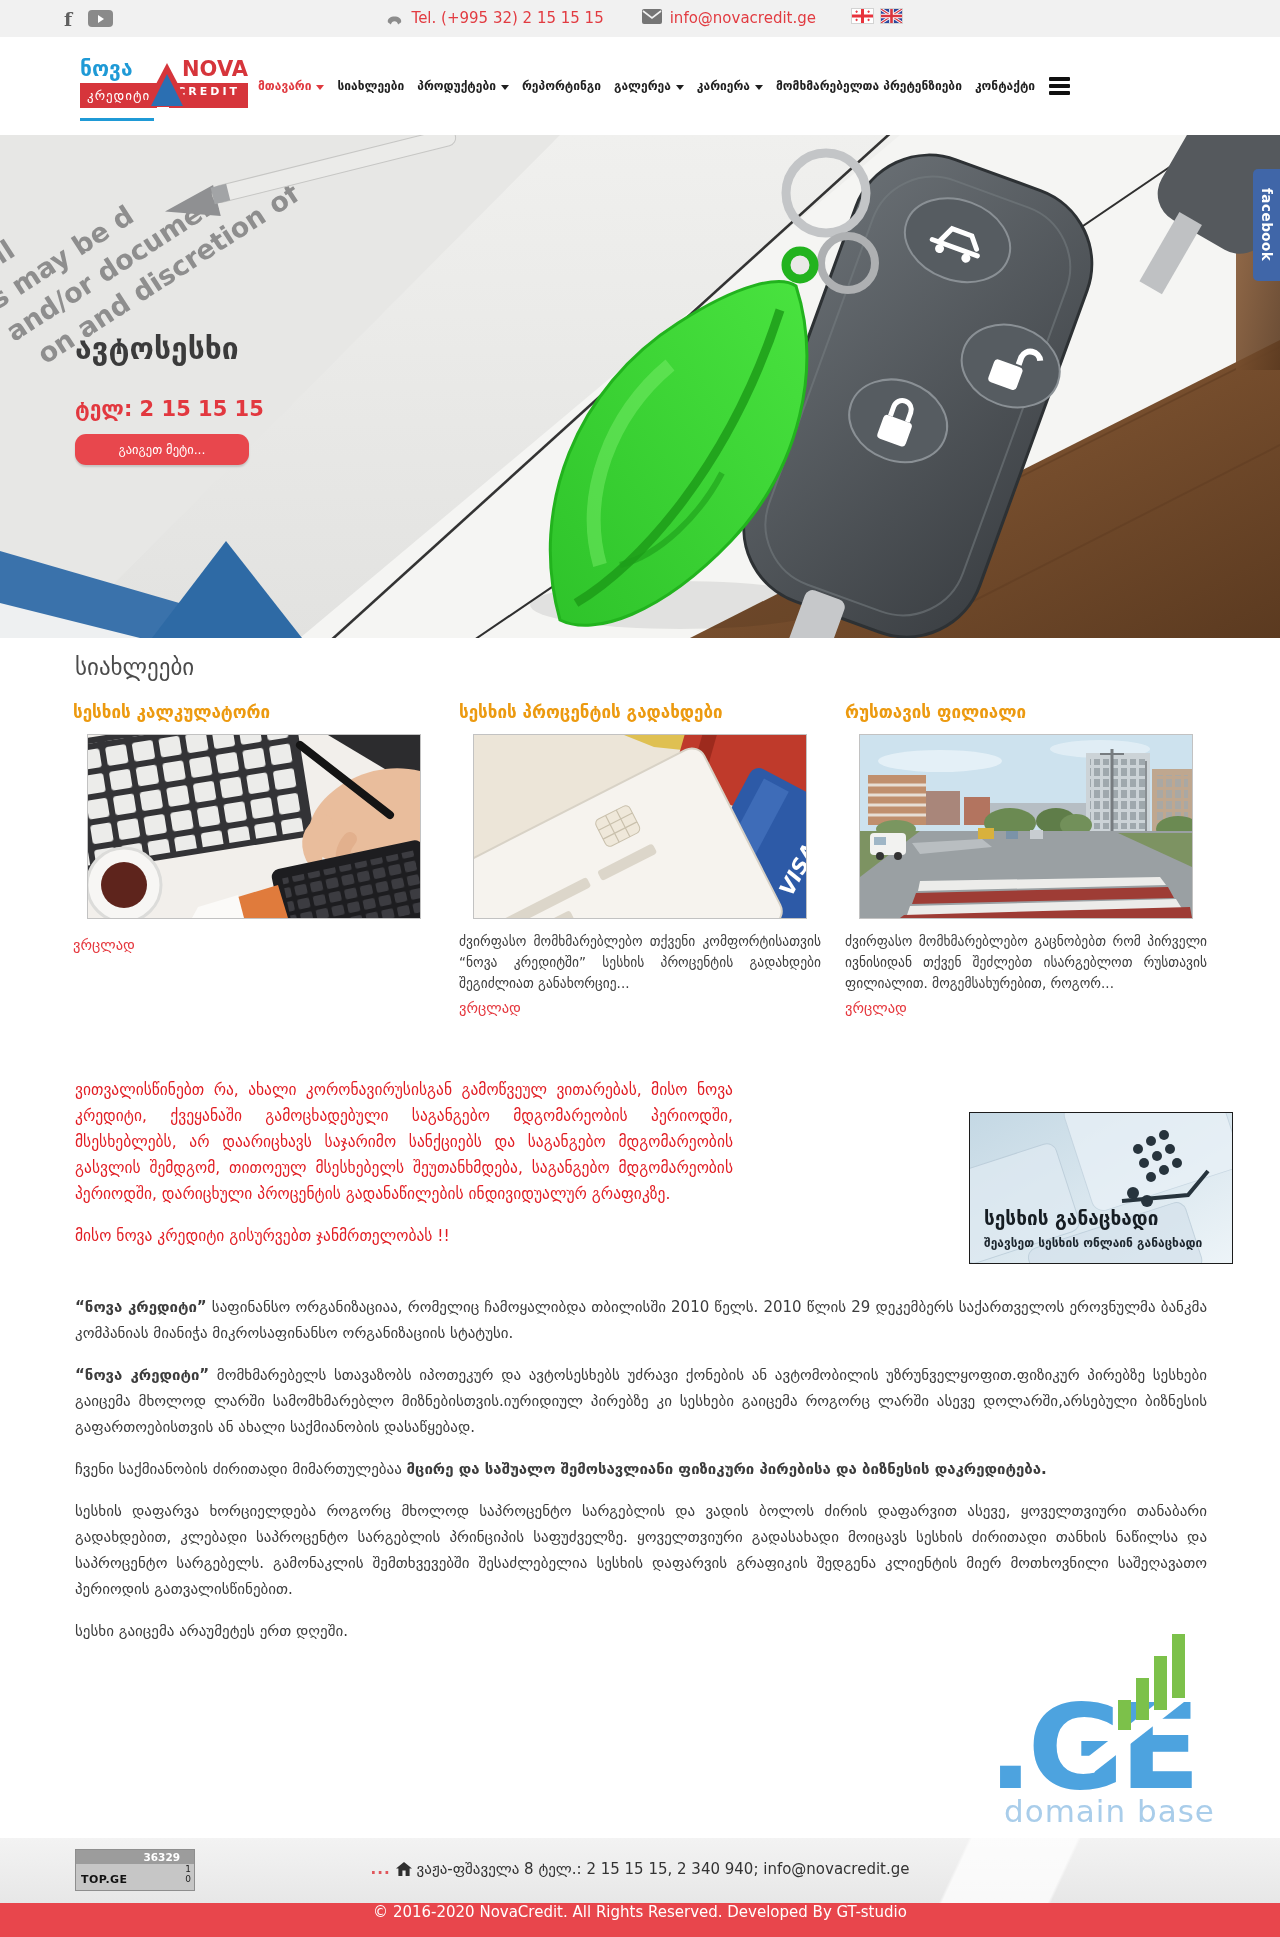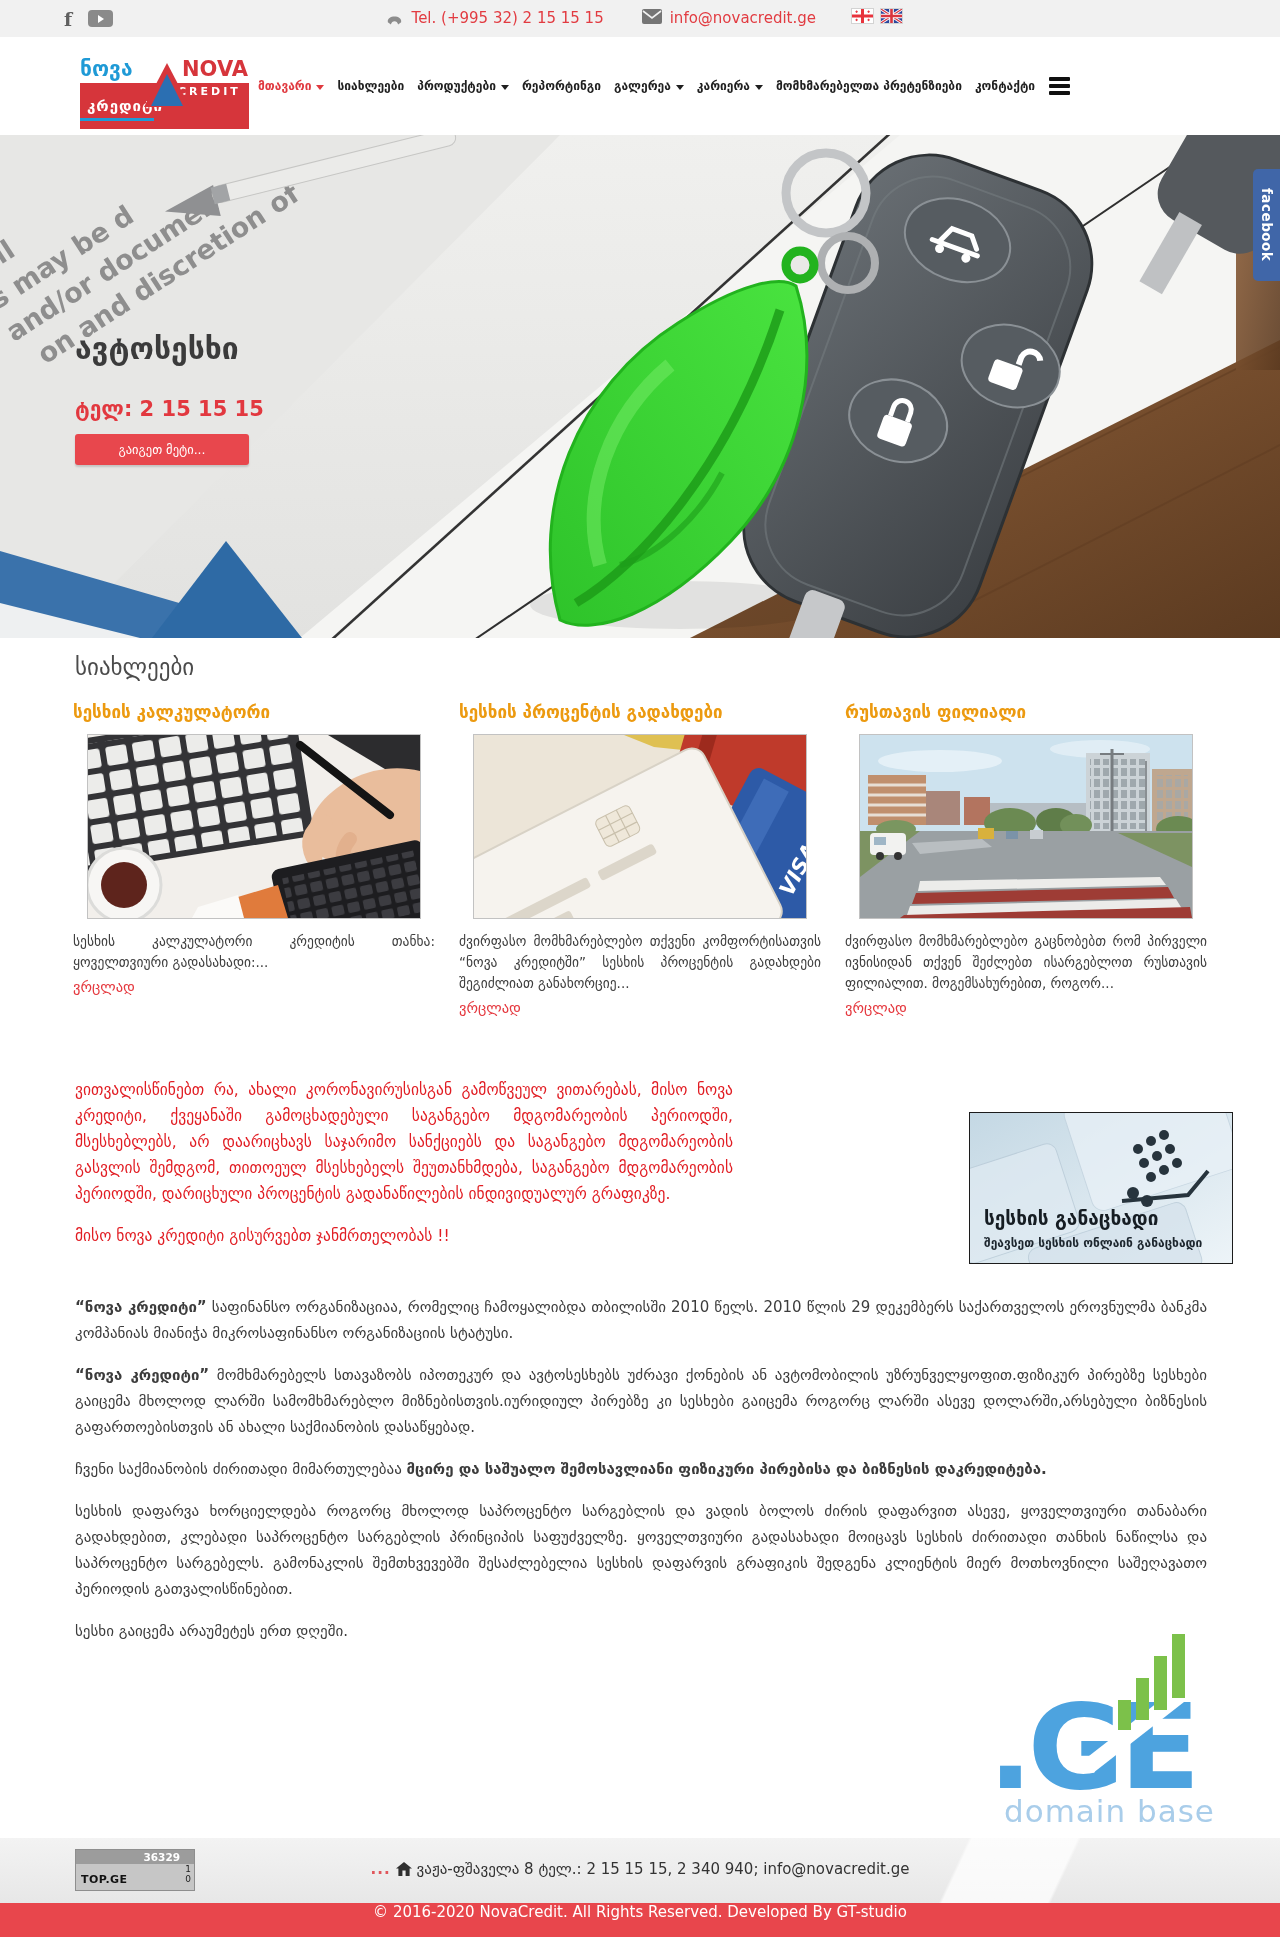--- a/index.html
+++ b/index.html
@@ -16,37 +16,37 @@
   .gap30{width:22px}
   .flags{display:flex;gap:8px;margin-left:28px}
   .flags svg{display:block;box-shadow:0 0 0 1px rgba(0,0,0,.12)}
   
   .navbar{position:absolute;top:37px;left:0;width:1280px;height:98px;background:#fff}
   .nav-inner{display:flex;align-items:center;height:100%;padding:0 60px 0 80px}
   .logo{position:relative;width:168px;height:58px;flex:none}
   .logo .r1{display:flex;justify-content:space-between;font-size:21px;font-weight:bold;line-height:24px}
   .lg-ka-top{color:#1f9ad6}.lg-en-top{color:#d6353b}
   .logo .r2{display:flex;justify-content:space-between;margin-top:2px}
-  .lg-ka-bot{background:#d6353b;color:#fff;font-size:15px;font-weight:bold;padding:14px 7px;letter-spacing:1px}
+  .lg-ka-bot{background:#d6353b;color:#fff;font-size:13px;font-weight:normal;padding:5px 7px;letter-spacing:1px}
   .lg-en-bot{background:#d6353b;color:#fff;font-size:11px;font-weight:bold;padding:2px 8px;letter-spacing:3px}
   .lg-tri-red{position:absolute;left:64px;top:6px;width:0;height:0;border-left:23px solid transparent;border-right:23px solid transparent;border-bottom:44px solid #d6353b}
   .lg-tri-blue{position:absolute;left:71px;top:17px;width:0;height:0;border-left:16px solid transparent;border-right:16px solid transparent;border-bottom:32px solid #2b6fb2}
   .lg-under{position:absolute;left:0;bottom:-6px;width:74px;height:3px;background:#1f9ad6}
   .menu{display:flex;align-items:center;gap:13px;margin-left:10px;white-space:nowrap}
   .mi{font-size:12px;font-weight:bold;color:#1f1f1f;display:flex;align-items:center;cursor:pointer}
   .mi.active{color:#e0393f}
   .chev{width:0;height:0;border-left:4px solid transparent;border-right:4px solid transparent;border-top:5px solid currentColor;display:inline-block;margin-left:5px;position:relative;top:1px}
   .burger{margin-left:14px;display:flex;flex-direction:column;gap:3.5px;cursor:pointer}
   .burger span{display:block;width:21px;height:3.5px;background:#101010;border-radius:1px}
   
   .hero{position:absolute;top:135px;left:0;width:1280px;height:503px;overflow:hidden}
   .hero svg.scene{position:absolute;top:0;left:0}
   .hero-title{position:absolute;left:75px;top:196px;font-size:30px;font-weight:bold;color:#3b3b3b}
   .hero-tel{position:absolute;left:75px;top:262px;font-size:21px;font-weight:bold;color:#e2383f}
-  .hero-btn{position:absolute;left:75px;top:299px;width:174px;height:31px;background:#e8474d;border-radius:3px;color:#fff;font-size:12.5px;display:flex;align-items:center;justify-content:center;cursor:pointer;box-shadow:0 2px 2px rgba(0,0,0,.15)}
+  .hero-btn{position:absolute;left:75px;top:299px;width:174px;height:31px;background:#e8474d;border-radius:11px;color:#fff;font-size:12.5px;display:flex;align-items:center;justify-content:center;cursor:pointer;box-shadow:0 2px 2px rgba(0,0,0,.15)}
   .fb-tab{position:absolute;right:0;top:34px;width:27px;height:112px;background:#4066a8;border-radius:5px 0 0 5px;color:#fff;font-size:13.5px;font-weight:bold;writing-mode:vertical-rl;display:flex;align-items:center;justify-content:center;letter-spacing:.5px;cursor:pointer}
   
   .news{position:absolute;top:638px;left:0;width:1280px}
   .news h2{margin:16px 0 22px 75px;font-size:23px;font-weight:normal;color:#4b4b4b}
   .cards{display:flex;gap:24px;padding:0 73px}
   .card{flex:1;min-width:0}
   .card-title{color:#ec9a10;font-size:17px;font-weight:bold;margin-bottom:12px;cursor:pointer}
   .thumb{border:1px solid #c2c2c2;background:#fff;height:185px;margin:0 14px 12px 14px;overflow:hidden;cursor:pointer}
   .thumb svg{display:block;width:100%;height:183px}
   .excerpt{font-size:13.5px;line-height:21px;color:#3f3f3f;text-align:justify}
@@ -284,21 +284,20 @@
             <path d="M262,104 q-12,14 -4,30" stroke="#e2b08d" stroke-width="14" fill="none" stroke-linecap="round"></path>
             <line x1="212" y1="10" x2="302" y2="80" stroke="#141414" stroke-width="8" stroke-linecap="round"></line>
             <g transform="rotate(-12 260 155)">
               <rect x="188" y="120" width="154" height="80" rx="8" fill="#1d1d20"></rect>
               <rect x="198" y="130" width="134" height="62" fill="url(#pCalc)"></rect>
             </g>
             <polygon points="130,168 190,150 200,183 120,183" fill="#e07b3c"></polygon>
             <polygon points="110,172 150,160 156,183 104,183" fill="#fbfaf8"></polygon>
           </svg>
         </div>
-        <div class="excerpt">სესხის კალკულატორი კრედიტის თანხა: ყოველთვიური გადასახადი:...</div>
         <span class="more">ვრცლად</span>
       </div>
       <div class="card">
         <div class="card-title">სესხის პროცენტის გადახდები</div>
         <div class="thumb">
           <svg viewBox="0 0 332 183" preserveAspectRatio="none">
             <rect width="332" height="183" fill="#ece5d8"></rect>
             <polygon points="150,0 332,0 332,28 180,12" fill="#dfc052"></polygon>
             <g transform="rotate(16 280 30)">
               <rect x="205" y="-45" width="155" height="120" rx="10" fill="#bf3a2b"></rect>

